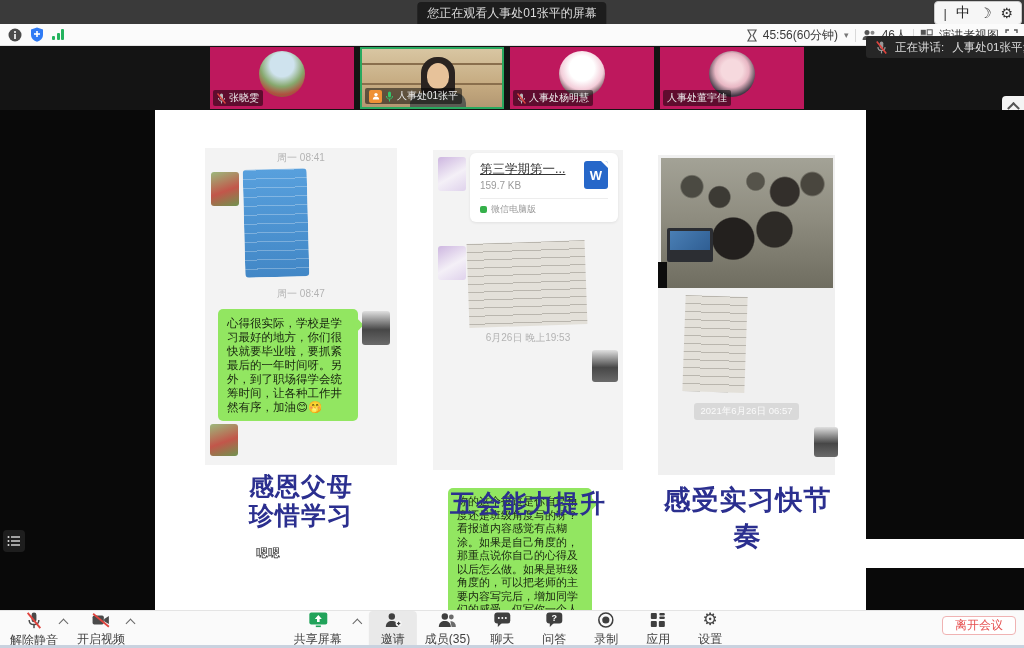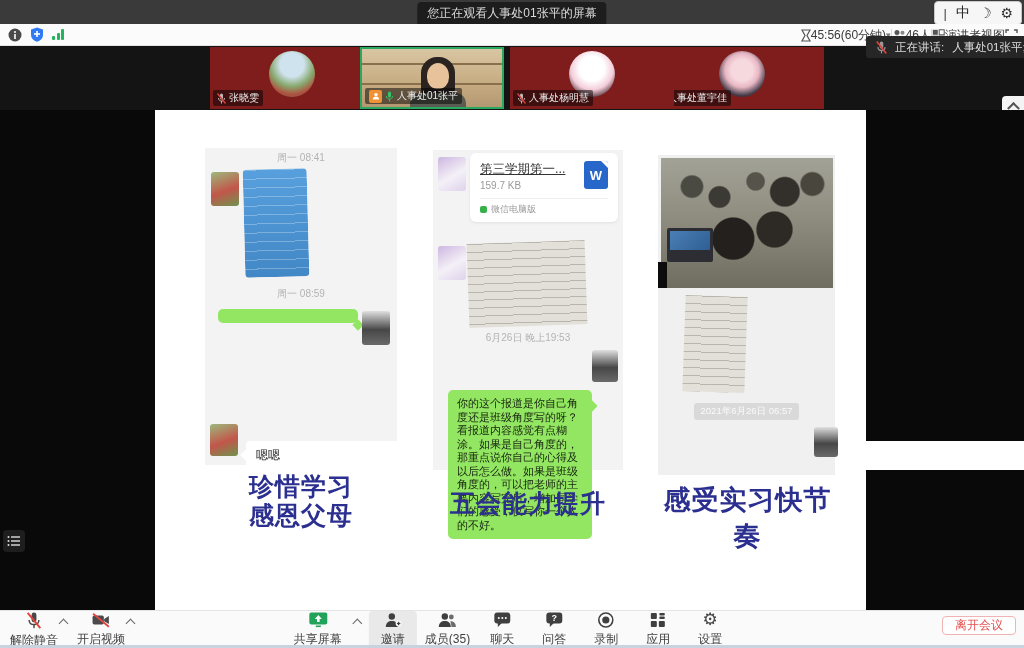--- a/index.html
+++ b/index.html
@@ -13,30 +13,30 @@
     padding:3px 10px;color:#dcdcdc;font-size:12px;display:flex;align-items:center;gap:8px;white-space:nowrap;flex-direction:column;}
   .banner-pill .menu-glyph{color:#bbb;font-size:12px;}
   .ime{right:2px;top:1px;height:22px;background:#f6f6f6;border:1px solid #c9c9c9;border-radius:4px;
     display:flex;align-items:center;gap:9px;padding:0 8px;color:#222;font-size:14px;box-shadow:0 1px 2px rgba(0,0,0,.3);}
   .ime .bar{font-size:13px;color:#444;}
   .ime .glyph{font-size:14px;color:#333;}
 
   
   .titlebar{left:0;top:24px;width:1024px;height:22px;background:#fbfbfb;border-bottom:1px solid #e4e4e4;box-sizing:border-box;}
   .tb-left{left:8px;top:27px;display:flex;align-items:center;gap:8px;}
-  .tb-right{right:6px;top:24px;height:22px;display:flex;align-items:center;font-size:12px;color:#3a3a3a;}
+  .tb-right{right:6px;top:24px;height:22px;display:flex;align-items:center;gap:6px;font-size:12px;color:#3a3a3a;}
   .vsep{width:1px;height:13px;background:#d9d9d9;}
   .caret{font-size:9px;color:#777;}
   .sigbars{display:flex;align-items:flex-end;gap:1.5px;height:11px;}
   .sigbars i{display:block;width:3px;background:#24b35e;border-radius:1px;}
   .sigbars i:nth-child(1){height:4px;}.sigbars i:nth-child(2){height:7px;}.sigbars i:nth-child(3){height:11px;}
 
   
   .videostrip{left:0;top:46px;width:1024px;height:64px;background:#141414;}
-  .tile{top:47px;width:144px;height:62px;background:#7f1d1d;overflow:hidden;padding-left:20px;}
+  .tile{top:47px;width:144px;height:62px;background:#be185d;overflow:hidden;}
   .tile.active{box-sizing:border-box;border:2px solid #28a95f;}
   .tile .avatar-circle{position:absolute;left:50%;top:4px;transform:translateX(-50%);width:46px;height:46px;border-radius:50%;}
   .namechip{position:absolute;left:3px;bottom:3px;display:flex;align-items:center;gap:3px;
     background:rgba(0,0,0,.5);border-radius:2px;padding:1px 4px;font-size:10px;color:#ececec;white-space:nowrap;}
   .hostbadge{width:13px;height:13px;background:#ef9135;border-radius:2px;display:flex;align-items:center;justify-content:center;}
   .scene-wall{position:absolute;inset:0;background:linear-gradient(180deg,#d8c6a2 0%,#c6ab81 60%,#b39872 100%);}
   .scene-shelf{position:absolute;left:0;right:0;height:2px;background:#8a6f4d;}
   .hair{position:absolute;left:59px;top:8px;width:34px;height:40px;border-radius:16px 16px 8px 8px;background:#2a2320;}
   .face{position:absolute;left:65px;top:14px;width:22px;height:26px;border-radius:50% 50% 45% 45%;background:#e7c29a;}
   .shoulders{position:absolute;left:48px;top:44px;width:56px;height:20px;border-radius:10px 10px 0 0;background:#5a5b52;}
@@ -259,32 +259,32 @@
         <rect x="4" y="5.3" width="9" height="1.4" fill="#ddd"></rect>
       <circle cx="1.5" cy="10" r="1" fill="#ddd"></circle>
         <rect x="4" y="9.3" width="9" height="1.4" fill="#ddd"></rect>
     </svg>
   </div>
 
   <div class="abs chatcol" style="left:205px;top:148px;width:192px;height:317px;"></div>
   <div class="abs ts" style="left:205px;top:151px;width:192px;">周一 08:41</div>
   <div class="abs avatar av-stuA" style="left:211px;top:172px;width:28px;height:34px;"></div>
   <div class="abs notebook" style="left:244px;top:169px;width:64px;height:108px;"></div>
-  <div class="abs ts" style="left:205px;top:287px;width:192px;">周一 08:59</div>
+  <div class="abs ts" style="left:205px;top:287px;width:192px;">周一 08:47</div>
   <div class="abs green-bubble" style="left:218px;top:309px;width:122px;font-size:11.5px;line-height:14px;">
-    <span class="tail"></span>
+    <span>心得很实际，学校是学习最好的地方，你们很快就要毕业啦，要抓紧最后的一年时间呀。另外，到了职场得学会统筹时间，让各种工作井然有序，加油😊🤭</span><span class="tail"></span>
   </div>
   <div class="abs avatar av-teacher" style="left:362px;top:311px;width:28px;height:34px;"></div>
   <div class="abs avatar av-stuA" style="left:210px;top:424px;width:28px;height:32px;"></div>
   <div class="abs white-bubble" style="left:246px;top:427px;">
     <span>嗯嗯</span><span class="tail"></span>
   </div>
   <div class="abs caption" style="left:205px;top:472px;width:192px;font-size:25px;line-height:29px;">
+    <div>感恩父母</div>
     <div>珍惜学习</div>
-    <div>感恩父母</div>
   </div>
 
   <div class="abs chatcol" style="left:433px;top:150px;width:190px;height:320px;"></div>
   <div class="abs avatar av-stuB" style="left:438px;top:157px;width:28px;height:34px;"></div>
   <div class="abs filecard" style="left:470px;top:153px;width:148px;">
     <div class="frow">
       <div>
         <div class="ftitle">第三学期第一...</div>
         <div class="fsize">159.7 KB</div>
       </div>

